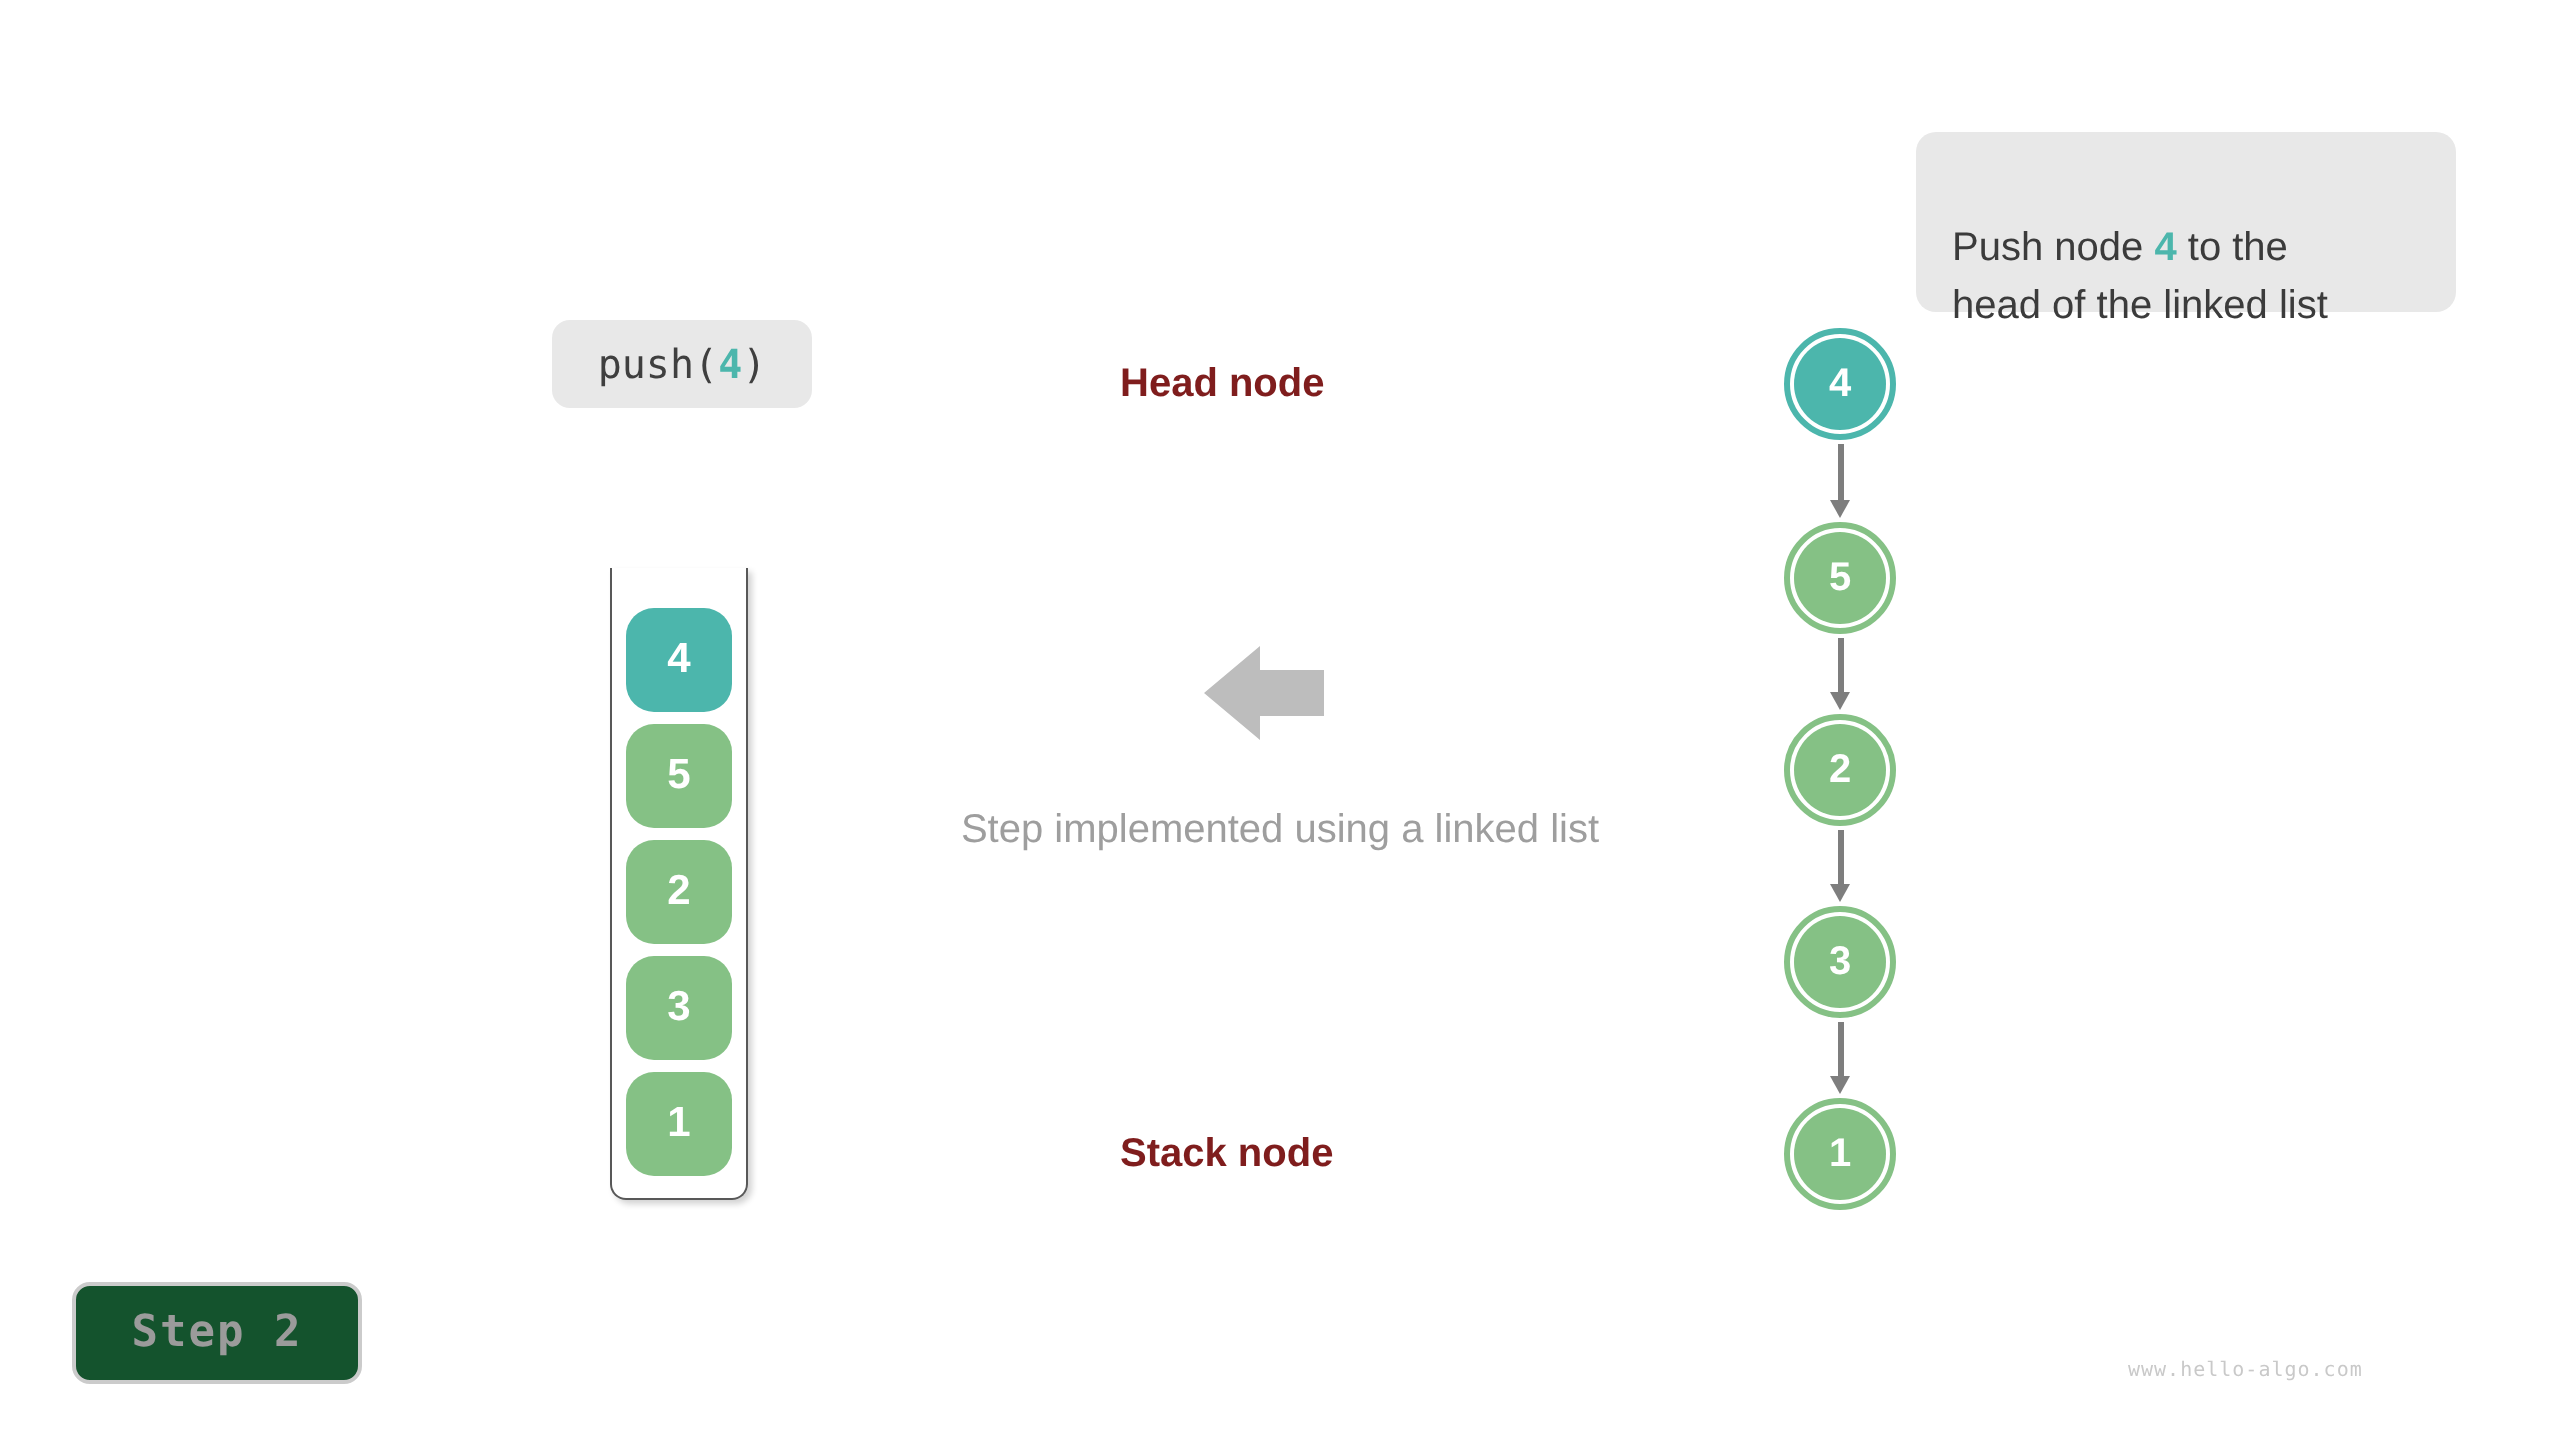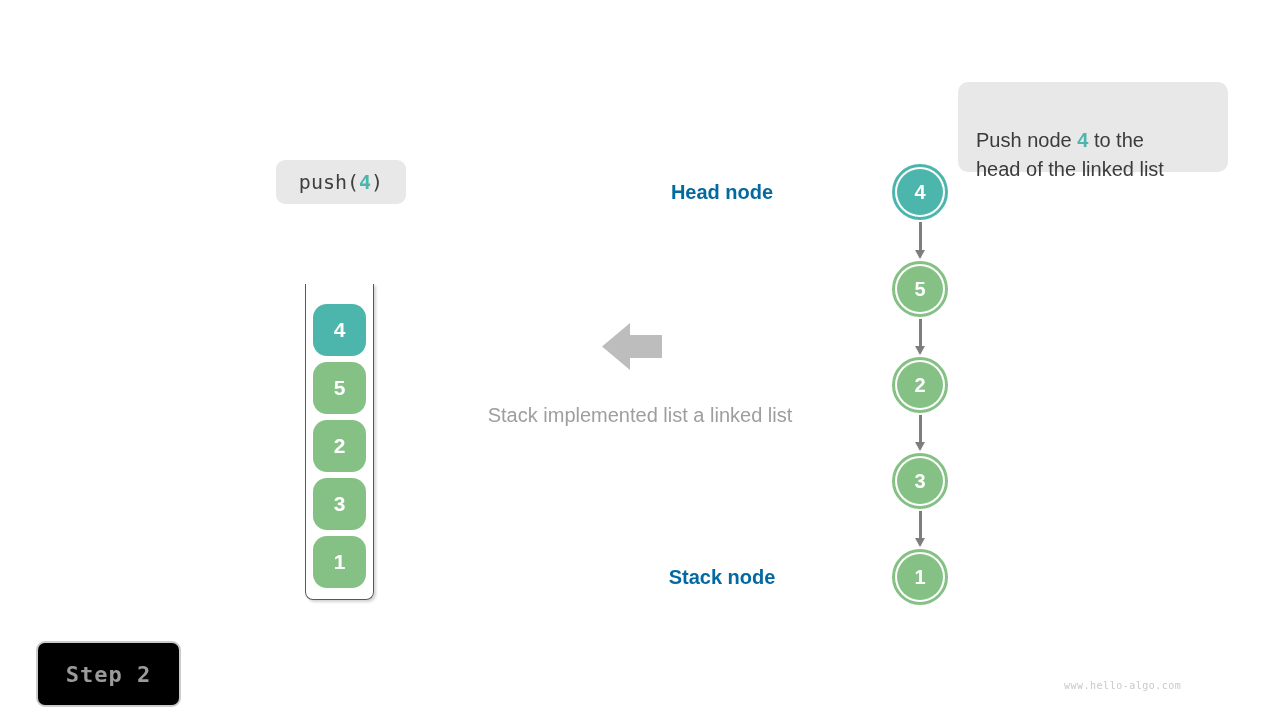--- a/index.html
+++ b/index.html
@@ -17,21 +17,20 @@
     left: 958px; top: 66px;
     width: 270px; height: 90px;
     box-sizing: border-box;
     background: #e8e8e8;
     border-radius: 10px;
     padding: 15px 18px;
     font-size: 20px;
     line-height: 29px;
     color: #3b3b3b;
     white-space: pre-line;
-    margin-top: 16px;
   }
   .hl { color: var(--teal); font-weight: bold; }
 
   
   .op-box {
     left: 276px; top: 160px;
     width: 130px; height: 44px;
     background: #e8e8e8;
     border-radius: 9px;
     display: flex; align-items: center; justify-content: center;
@@ -109,35 +108,35 @@
     border-right: 5.5px solid transparent;
     border-top: 9px solid #7e7e7e;
   }
   .c0 { top: 58px;  height: 37px; }
   .c1 { top: 155px; height: 36px; }
   .c2 { top: 251px; height: 36px; }
   .c3 { top: 347px; height: 36px; }
 
   .ll-label {
     left: 560px; width: 324px;
-    text-align: center;
-    font-size: 20px;
-    font-weight: bold;
-    color: #0369a1;
+    text-align: left;
+    font-size: 20px;
+    font-weight: bold;
+    color: #7f1d1d;
     line-height: 28px;
   }
   .head-label { top: 178px; }
   .tail-label { top: 563px; }
 
   
   .step-box {
     left: 36px; top: 641px;
-    width: 145px; height: 66px;
-    box-sizing: border-box;
-    background: #000000;
+    width: 145px; height: 51px;
+    box-sizing: border-box;
+    background: #14532d;
     border: 2px solid #cbcbcb;
     border-radius: 9px;
     display: flex; align-items: center; justify-content: center;
     font-family: "DejaVu Sans Mono", "Liberation Mono", monospace;
     font-size: 22px;
     font-weight: bold;
     color: #9b9b9b;
     letter-spacing: 1px;
   }
 
@@ -169,21 +168,21 @@
   <div class="stack-node" style="--c: #85c185;">5</div>
   <div class="stack-node" style="--c: #85c185;">2</div>
   <div class="stack-node" style="--c: #85c185;">3</div>
   <div class="stack-node" style="--c: #85c185;">1</div>
 </div>
 
 <svg class="abs big-arrow" width="60" height="53" viewBox="0 0 60 53">
   <polygon points="0,26.5 28,3 28,15 60,15 60,38 28,38 28,50" fill="#bdbdbd"></polygon>
 </svg>
 
-<div class="abs caption">Stack implemented list a linked list</div>
+<div class="abs caption">Step implemented using a linked list</div>
 
 <div class="abs list-wrap">
   <div class="ll-node n0" style="--c: #4cb6ac;">
     <div class="ll-fill">4</div>
   </div>
   <div class="connector c0">
     <div class="line"></div>
     <div class="tri"></div>
   </div>
   <div class="ll-node n1" style="--c: #85c185;">

